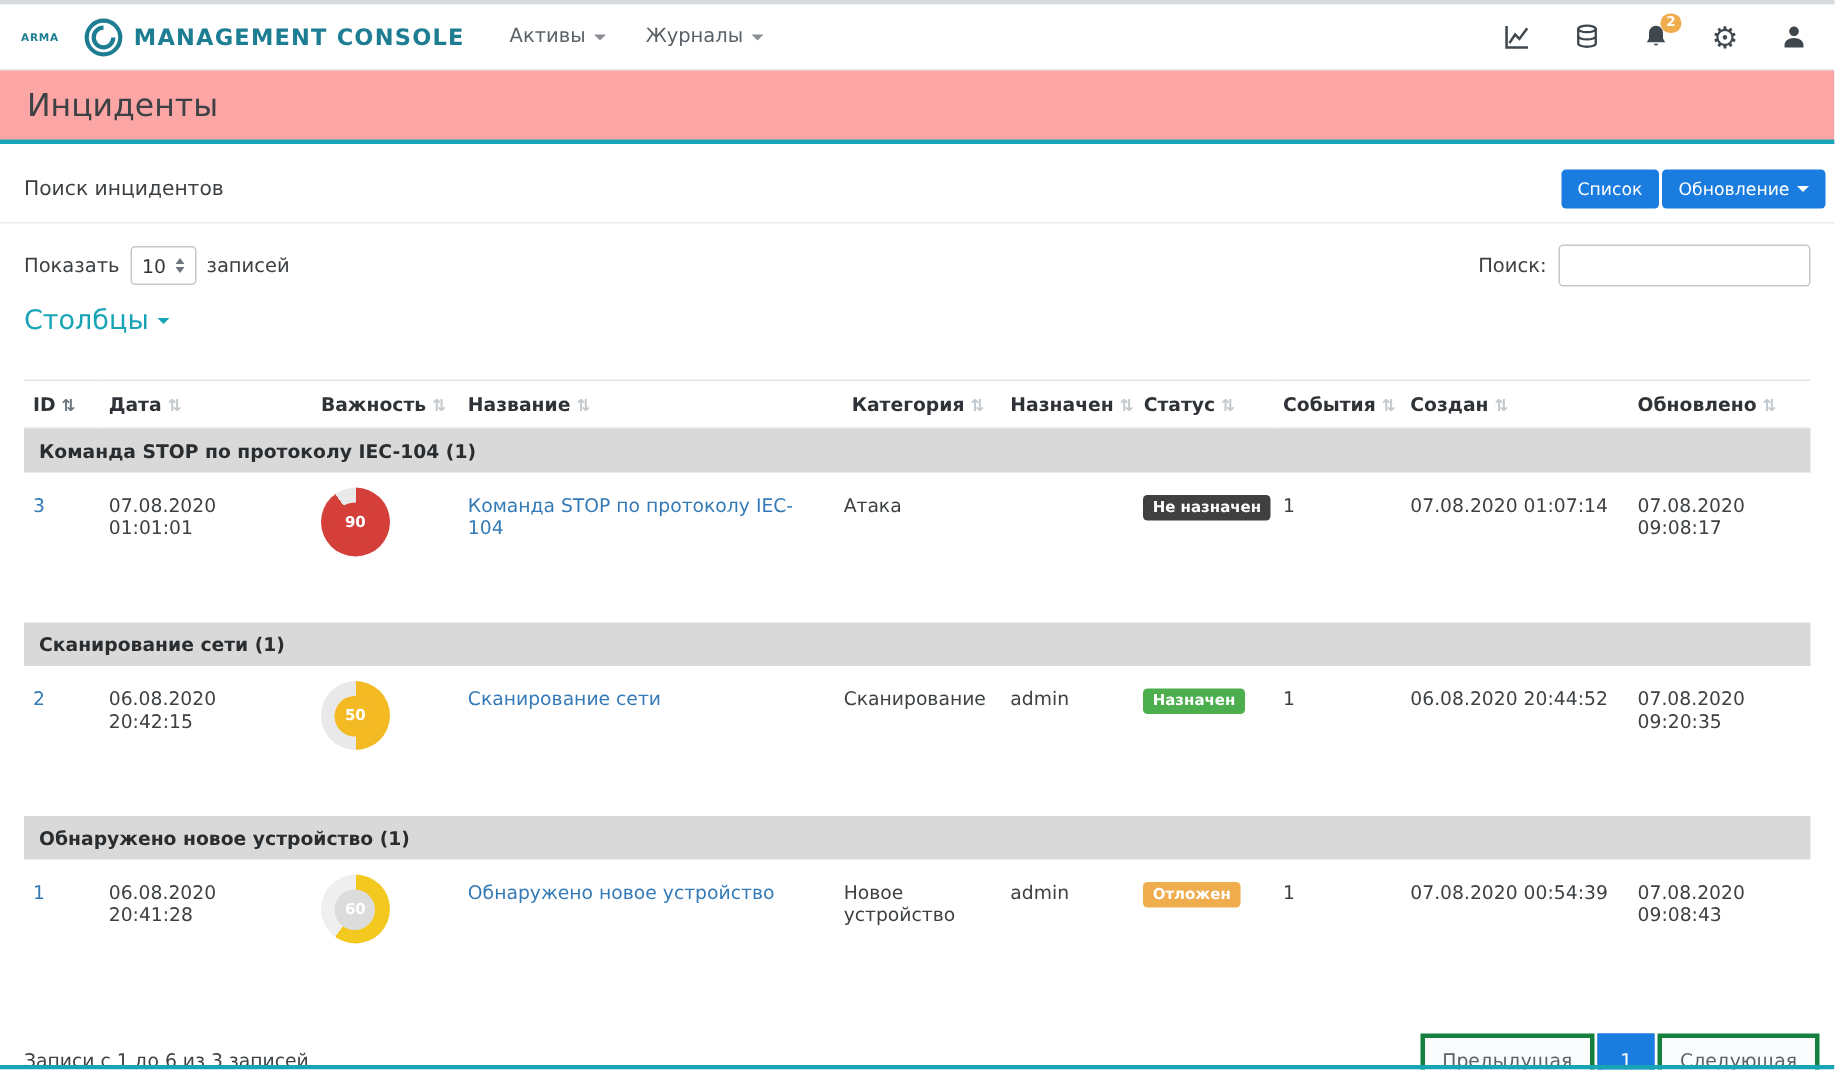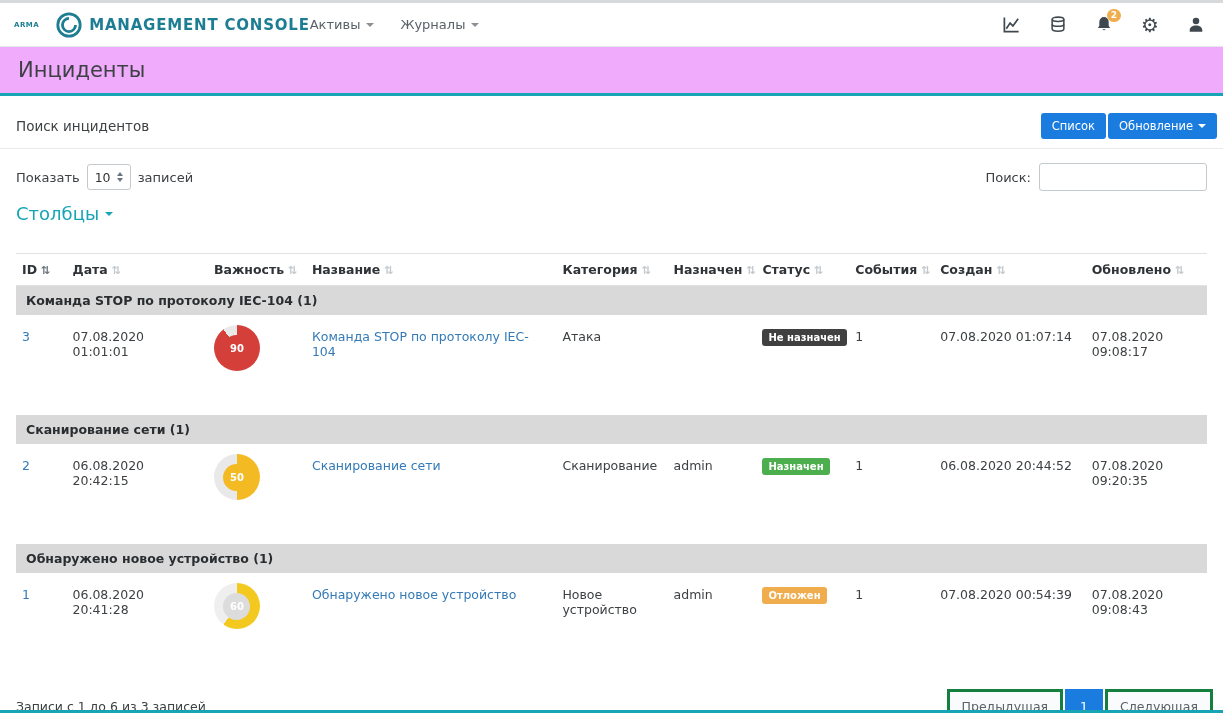--- a/index.html
+++ b/index.html
@@ -23,21 +23,21 @@
     border-bottom: 1px solid #e4e7e9;
     background: #fff;
   }
   .brand { display: flex; align-items: center; gap: 6px; }
   .logo-wrap { display: flex; align-items: center; gap: 16px; justify-content: flex-end; }
   .logo-text { font-size: 7px; font-weight: bold; color: var(--brand-teal); letter-spacing: .5px; }
   .brand-text {
     font-size: 15px; font-weight: bold; letter-spacing: .8px;
     color: var(--brand-teal);
   }
-  .nav-menus { display: flex; gap: 26px; }
+  .nav-menus { display: flex; gap: 26px; margin-left: 30px; }
   .nav-menu {
     font-size: 13px; color: #5a6268; display: flex; align-items: center; gap: 6px;
     cursor: pointer;
   }
   .caret-down {
     width: 0; height: 0; display: inline-block;
     border-left: 4px solid transparent; border-right: 4px solid transparent;
     border-top: 4px solid #8a9096;
   }
   .nav-icons { margin-left: auto; display: flex; align-items: center; gap: 28px; }
@@ -48,21 +48,21 @@
     position: absolute; top: -6px; right: -8px;
     background: #f0ad4e; color: #fff;
     font-size: 9px; font-weight: bold;
     border-radius: 7px; padding: 1px 4px; line-height: 1.2;
   }
 
   
   .page-title-bar {
     padding: 11px 18px;
     border-bottom: 3px solid var(--teal);
-    background: #f0abfc;
+    background: #fca5a5;
   }
   .page-title { font-size: 21px; font-weight: 400; color: #3d4144; }
 
   
   .panel { margin-top: 8px; background: #fff; }
   .panel-header {
     display: flex; align-items: center; justify-content: space-between;
     padding: 9px 6px 9px 16px;
     border-bottom: 1px solid #e8eaec;
   }
@@ -268,21 +268,21 @@
   </div>
 
   <div class="table-wrap">
     <table>
       <thead>
         <tr>
             <th style="width: 50px;"><span>ID</span><span class="sort active">⇅</span></th>
             <th style="width: 140px;"><span>Дата</span><span class="sort">⇅</span></th>
             <th style="width: 97px;"><span>Важность</span><span class="sort">⇅</span></th>
             <th style="width: 248px;"><span>Название</span><span class="sort">⇅</span></th>
-            <th style="width: 110px;"><span>Категория</span><span class="sort">⇅</span></th>
+            <th style="width: 110px; text-align: center;"><span>Категория</span><span class="sort">⇅</span></th>
             <th style="width: 88px;"><span>Назначен</span><span class="sort">⇅</span></th>
             <th style="width: 92px;"><span>Статус</span><span class="sort">⇅</span></th>
             <th style="width: 84px;"><span>События</span><span class="sort">⇅</span></th>
             <th style="width: 150px;"><span>Создан</span><span class="sort">⇅</span></th>
             <th style="width: 120px;"><span>Обновлено</span><span class="sort">⇅</span></th>
           </tr>
       </thead>
       <tbody>
           <tr class="group-row">
             <td colspan="10">Команда STOP по протоколу IEC-104 (1)</td>

